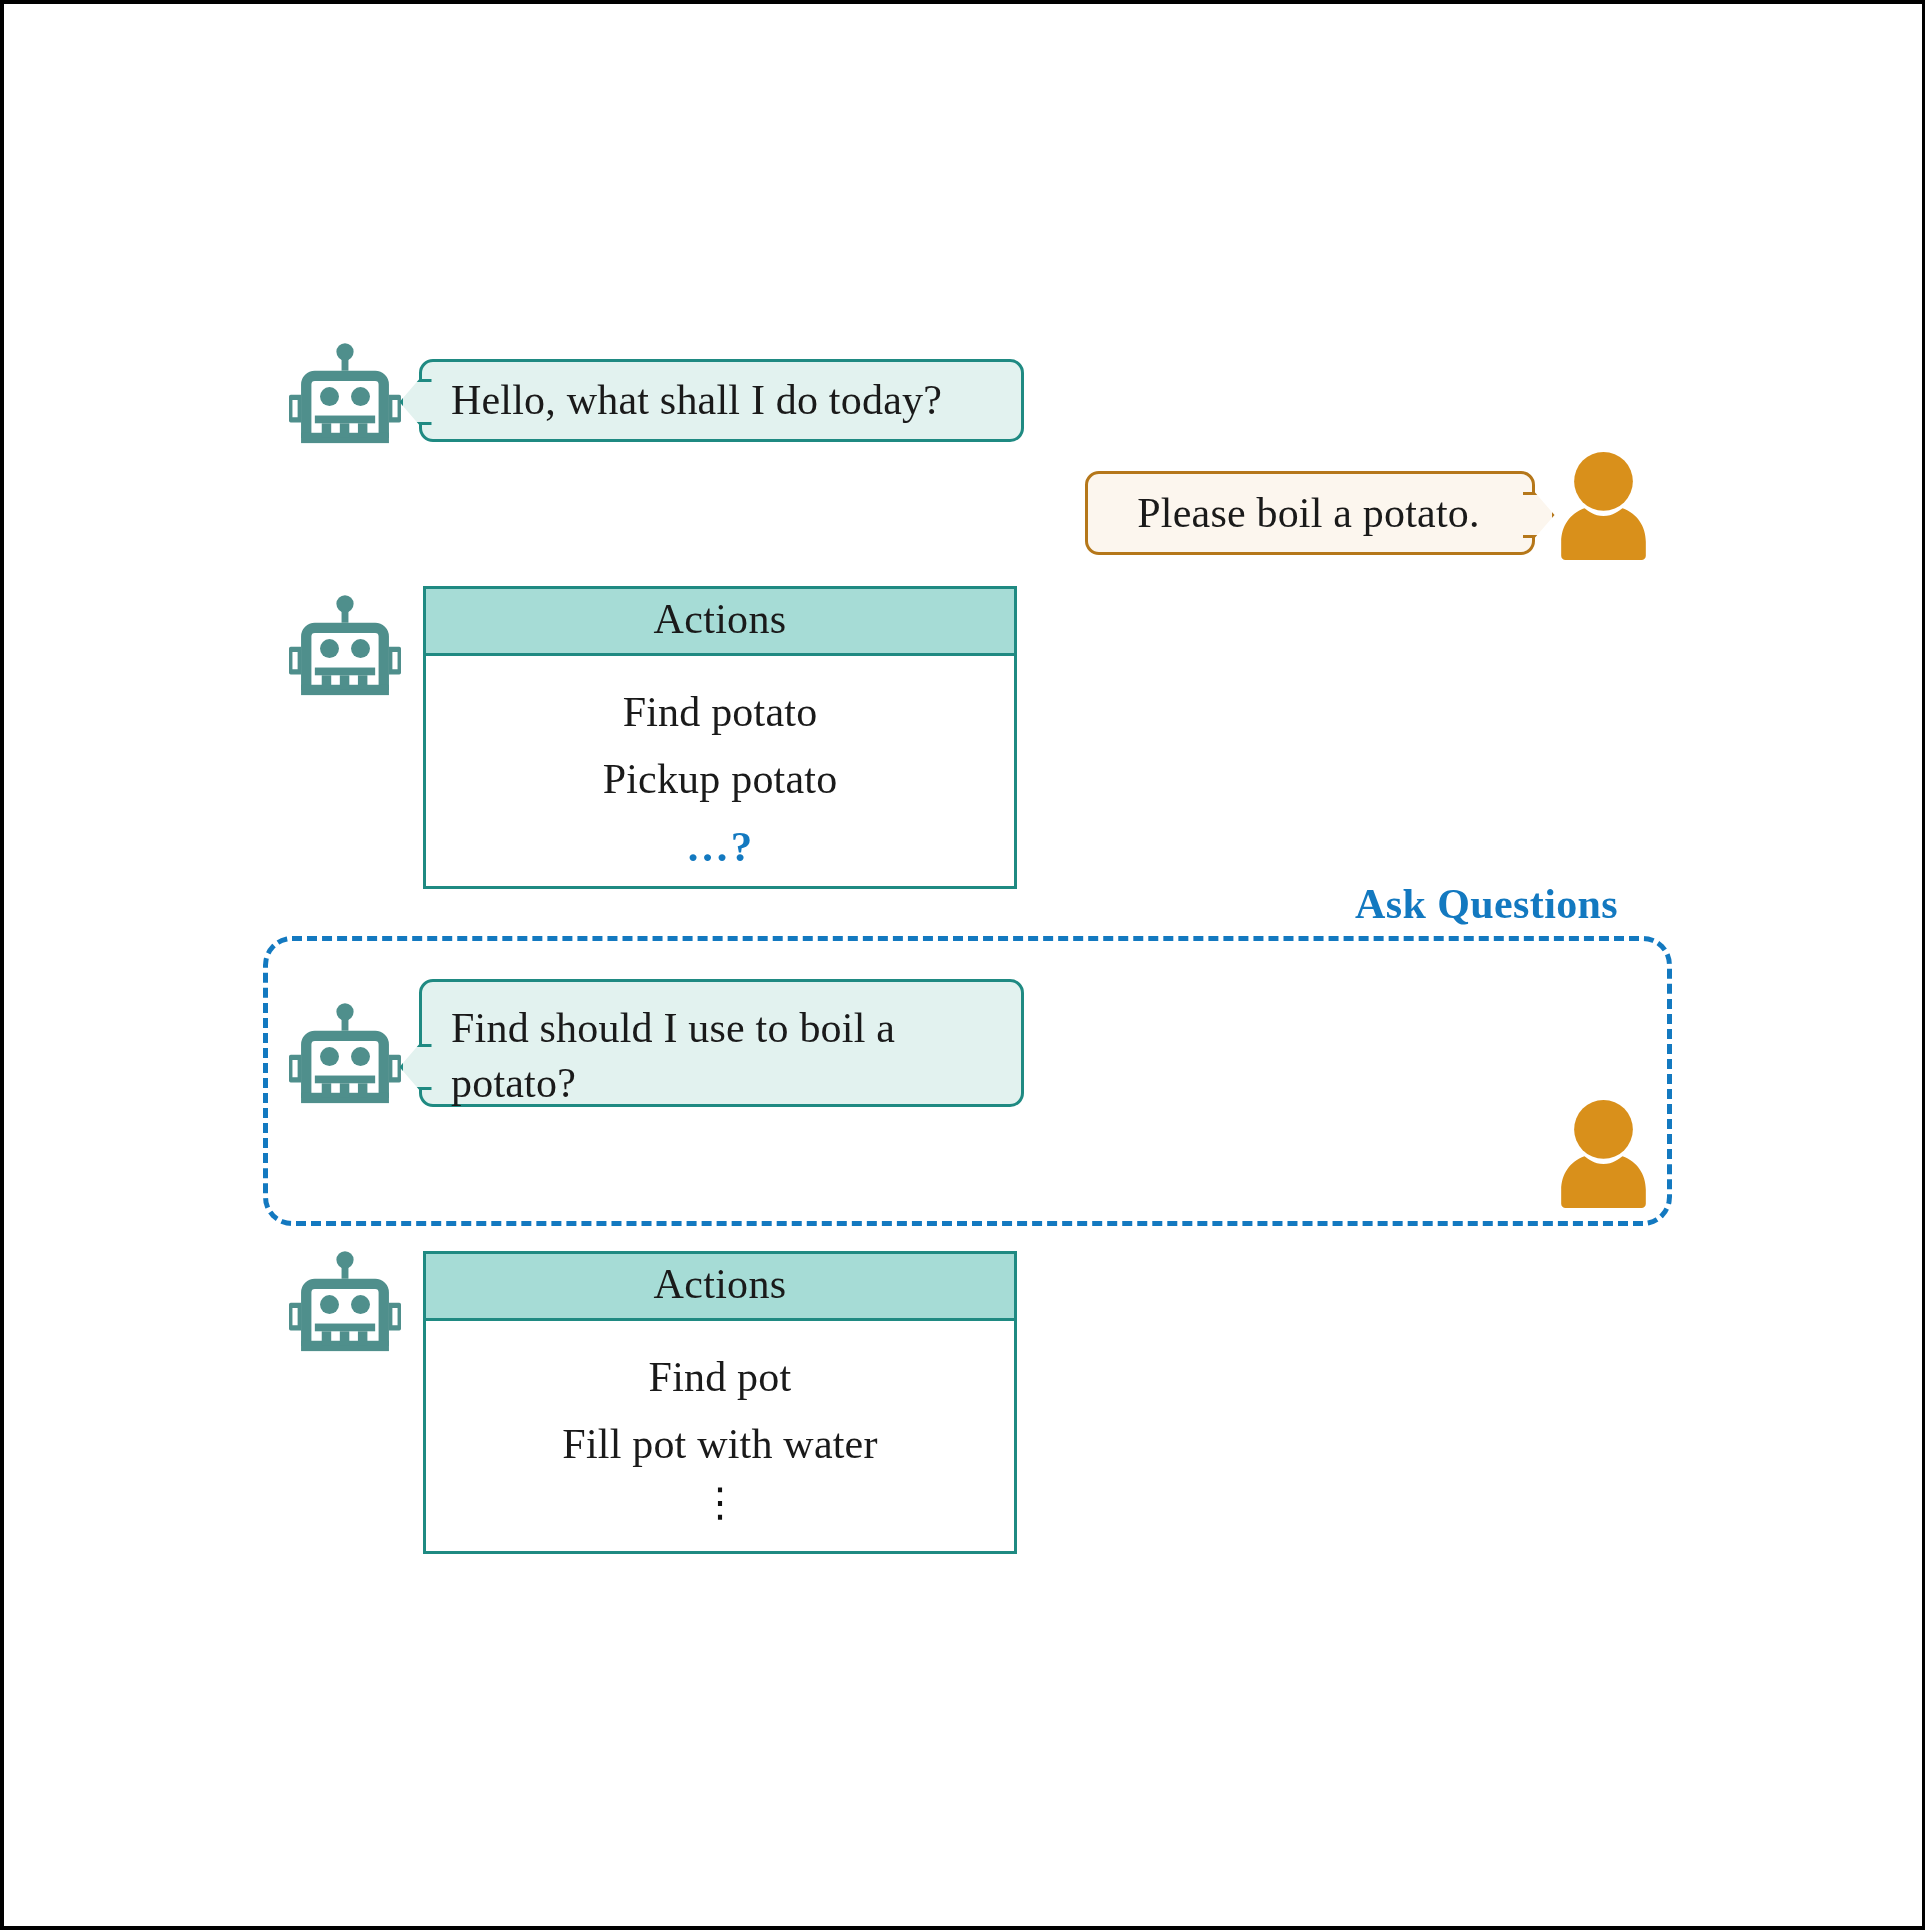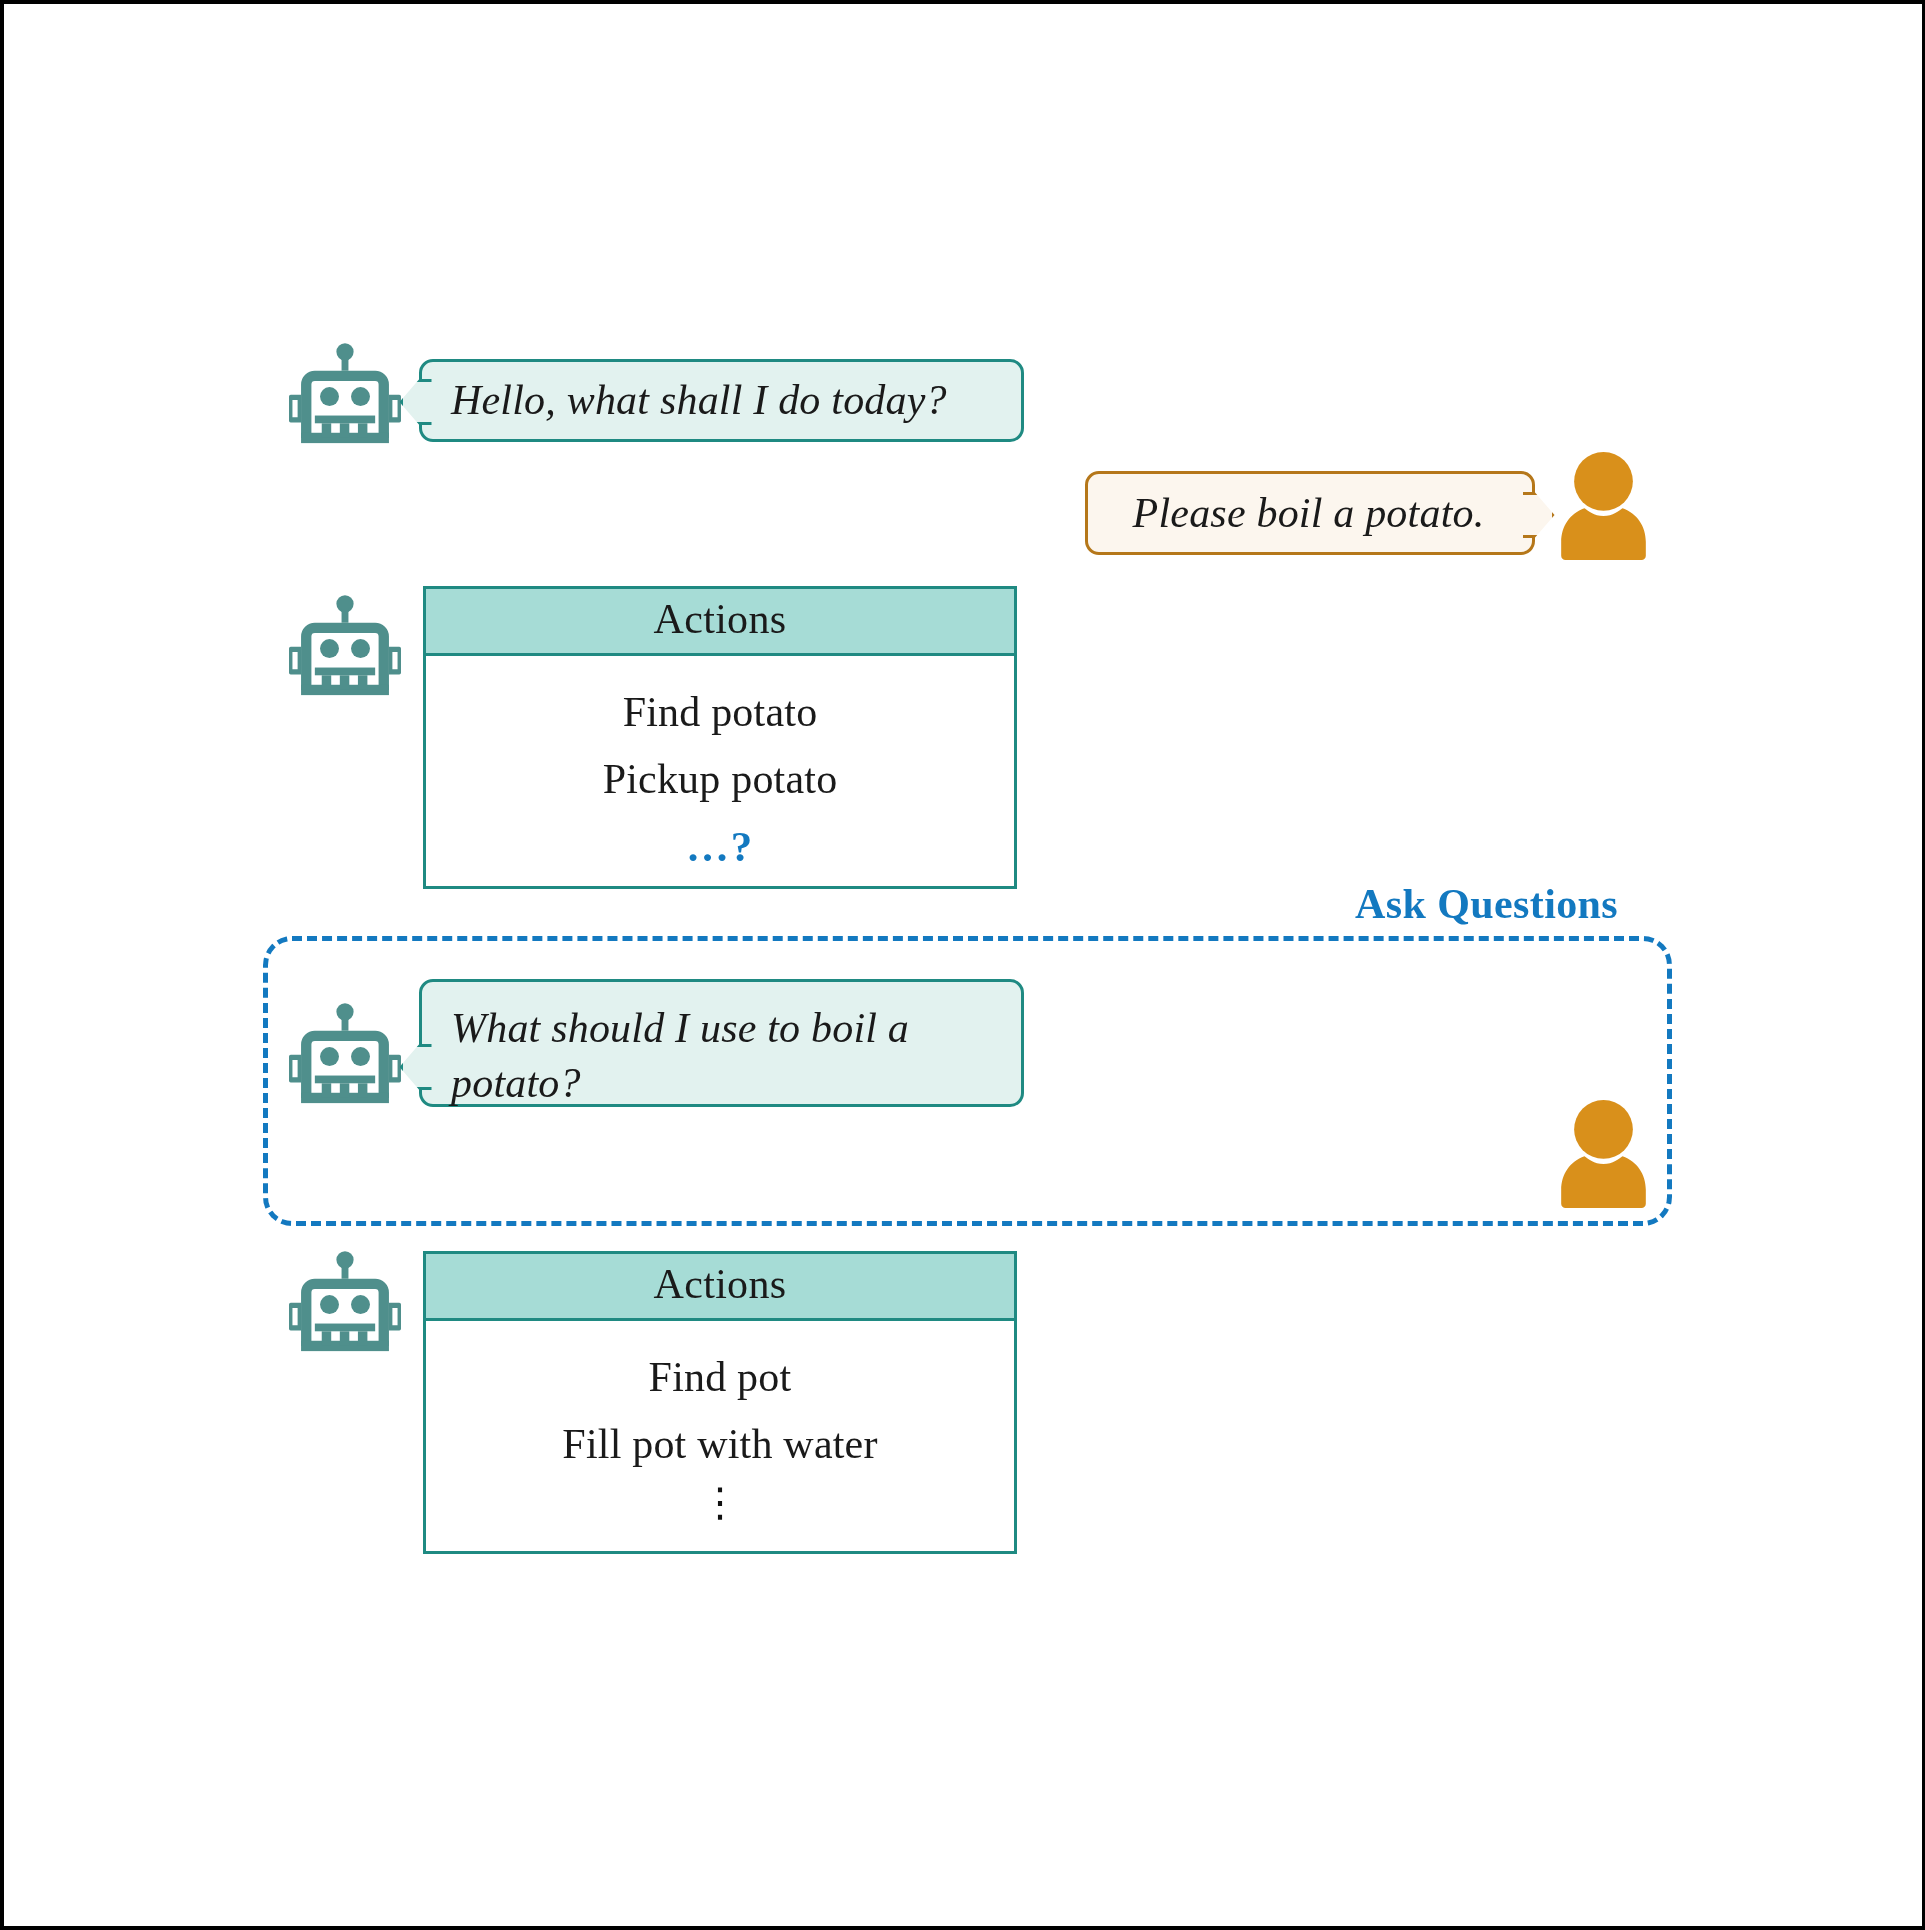--- a/index.html
+++ b/index.html
@@ -42,21 +42,20 @@
   
   .bubble {
     position: absolute;
     box-sizing: border-box;
     display: flex;
     align-items: center;
     font-size: 42px;
     line-height: 1.30;
     color: #1a1a1a;
     letter-spacing: 0.2px;
-    font-style: italic;
   }
 
   .bubble-bot {
     background: #e2f2ef;
     border: 3.5px solid #1f8a82;
     border-radius: 14px;
     padding: 14px 26px 14px 29px;
   }
   
   .bubble-bot::before {
@@ -261,21 +260,21 @@
           <rect x="38" y="93" width="11" height="17"></rect>
           <rect x="59" y="93" width="11" height="17"></rect>
           <rect x="80" y="93" width="11" height="17"></rect>
           <path d="M2 60 h12 v32 H2 a2 2 0 0 1 -2 -2 v-28 a2 2 0 0 1 2 -2 z M4 66 v20 h6 v-20 z"></path>
           <path d="M116 60 h12 a2 2 0 0 1 2 2 v28 a2 2 0 0 1 -2 2 h-12 z M120 66 v20 h6 v-20 z"></path>
         </g>
       </svg>
     </div>
 
     <div class="bubble bubble-bot" style="left:415px; top:975px; width:605px; height:128px; align-items:flex-start; padding-top:19px;">
-      <span>What should I use to boil a potato?</span>
+      <span>Find should I use to boil a potato?</span>
     </div>
 
 
     <div class="abs" style="left:1552px; top:1096px;">
       <svg class="user-avatar" viewBox="0 0 110 125" xmlns="http://www.w3.org/2000/svg">
         <g fill="#d9901b">
           <circle cx="55" cy="34" r="34"></circle>
           <path d="M55 74 c-11 0 -18 -6 -22 -9 C16 71 6 86 6 104 v16 a5 5 0 0 0 5 5 h88 a5 5 0 0 0 5 -5 v-16 c0 -18 -10 -33 -27 -39 c-4 3 -11 9 -22 9 z"></path>
         </g>
       </svg>

